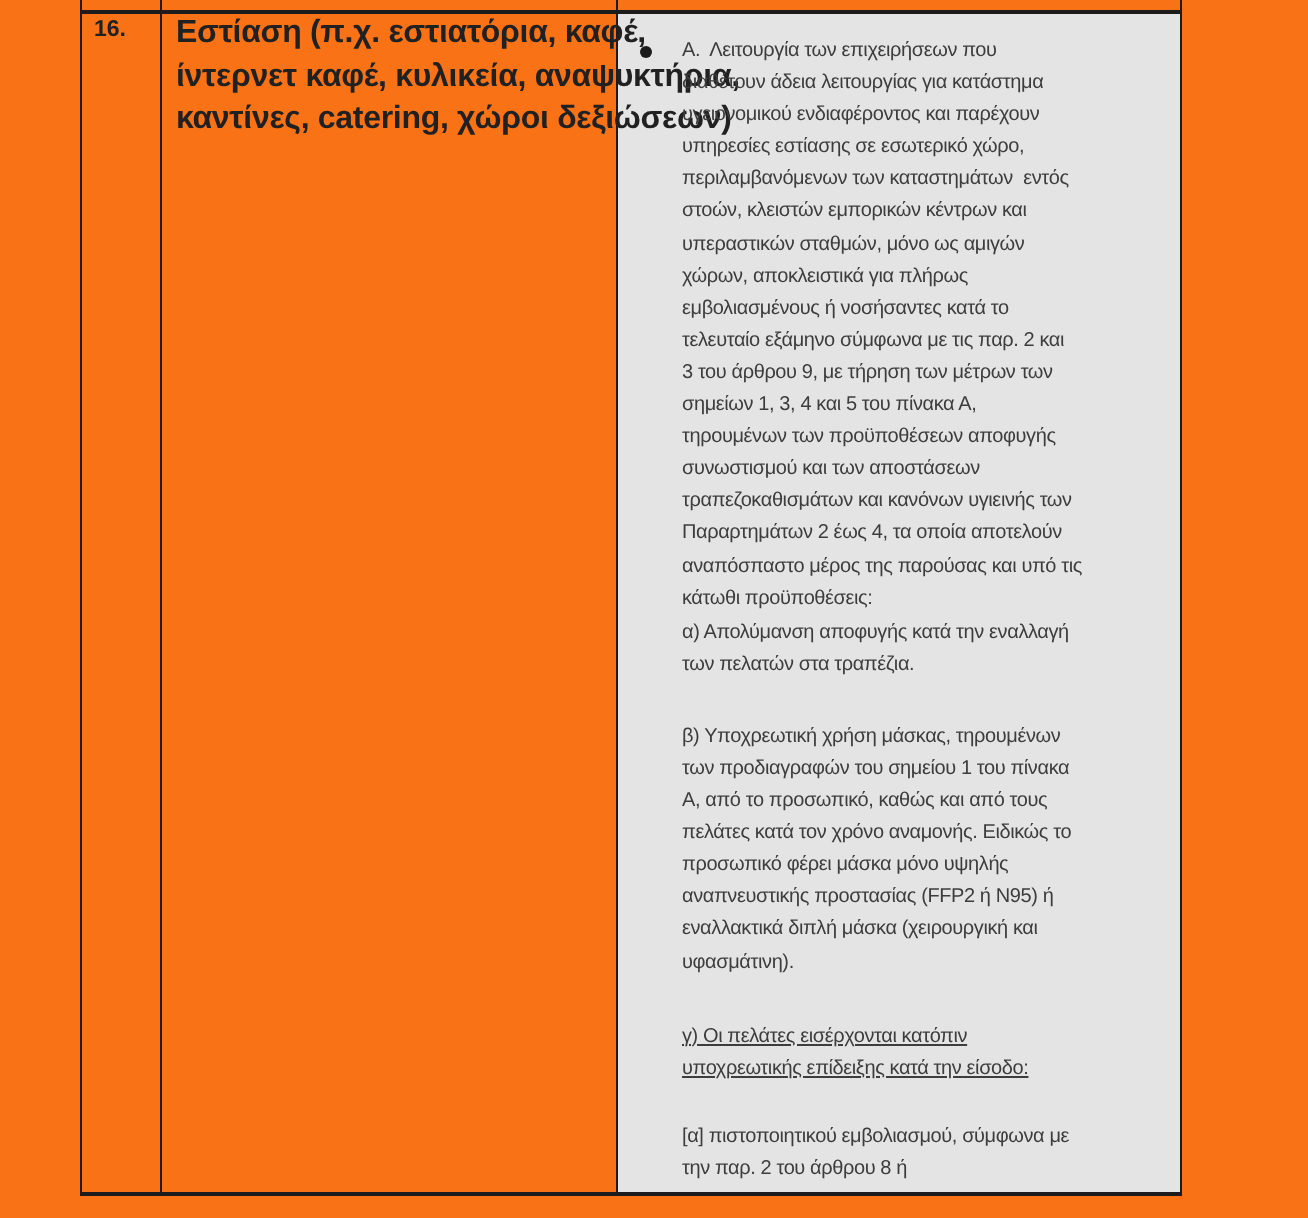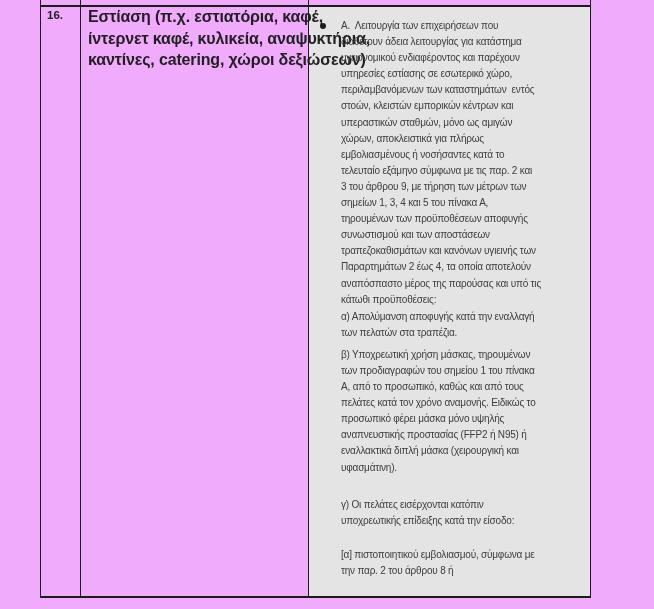--- a/index.html
+++ b/index.html
@@ -8,21 +8,21 @@
     width: 654px;
     height: 609px;
     background: #ffffff;
     overflow: hidden;
     font-family: "Liberation Sans", "DejaVu Sans", sans-serif;
   }
   .page {
     position: relative;
     width: 654px;
     height: 609px;
-    background: #f0abfc;
+    background: #f97316;
   }
   
   .vline {
     position: absolute;
     top: 0;
     width: 1px;
     height: 598px;
     background: #1c1c1c;
   }
   .vline.v1 { left: 40px; }
@@ -86,22 +86,22 @@
     font-size: 10px;
     letter-spacing: -0.2px;
     line-height: 16.1px;
     color: #3d3d3d;
   }
   .measures-text p {
     margin: 0;
     white-space: pre;
   }
   .measures-text p.m-alpha  { margin-top: 1px; }
-  .measures-text p.m-beta   { margin-top: 6px; }
-  .measures-text p.m-gamma  { margin-top: 21px; }
+  .measures-text p.m-beta   { margin-top: 20px; }
+  .measures-text p.m-gamma  { margin-top: 21px; text-decoration: underline; }
   .measures-text p.m-alpha2 { margin-top: 18px; }
 </style>
 </head>
 <body>
 
 <div class="page">
 
   <div class="vline v1"></div>
   <div class="vline v2"></div>
   <div class="vline v3"></div>

